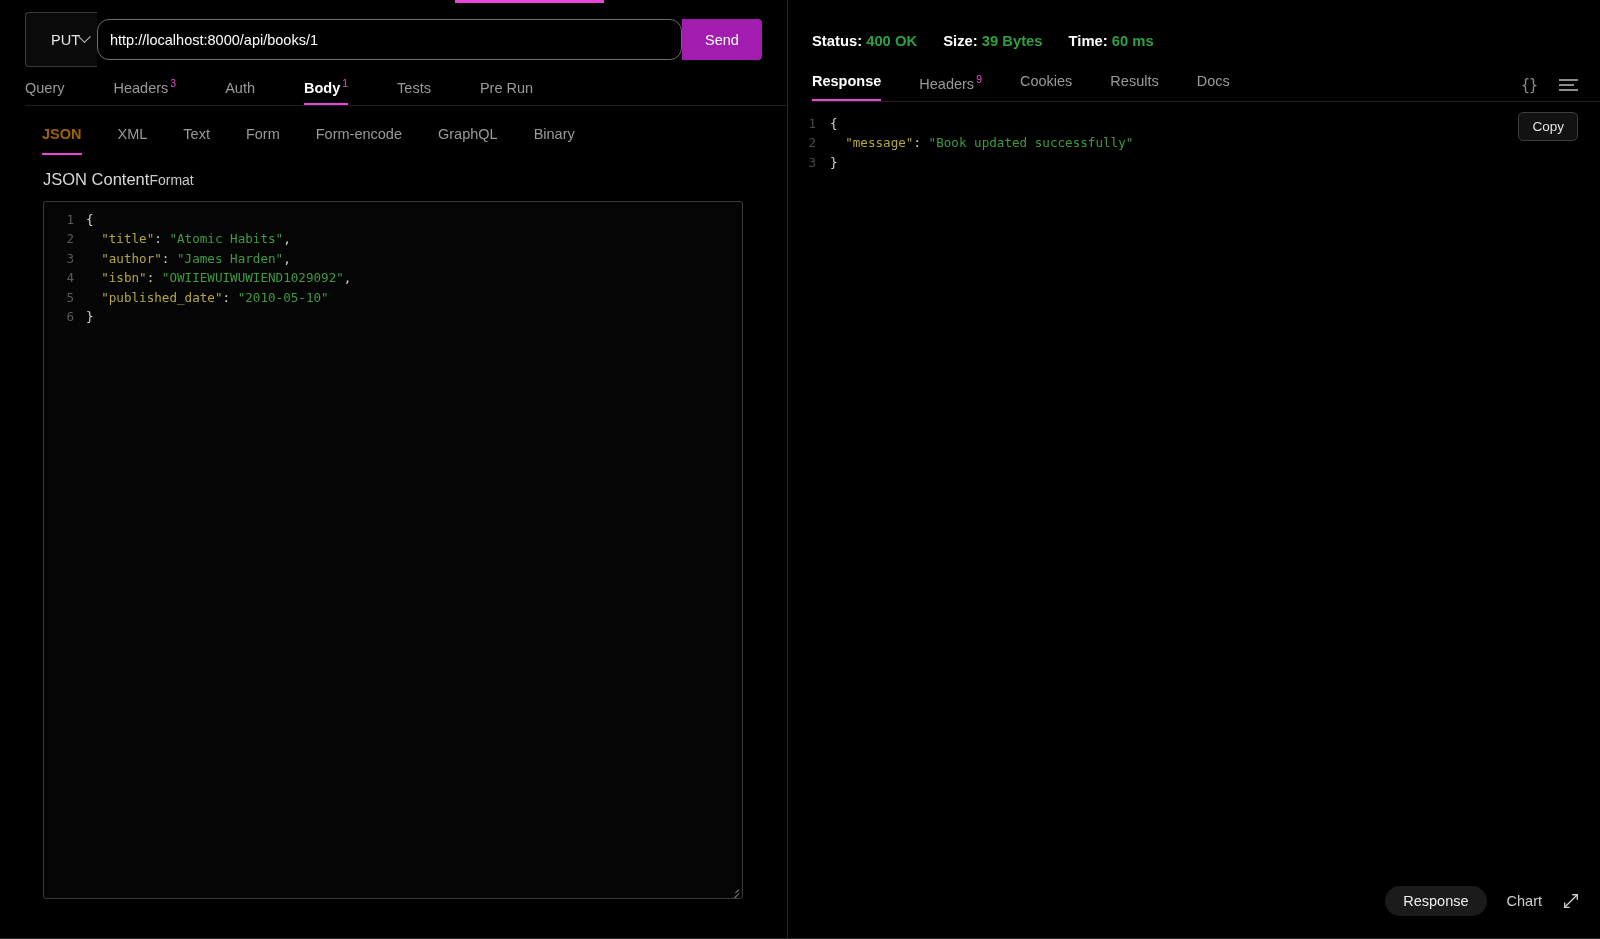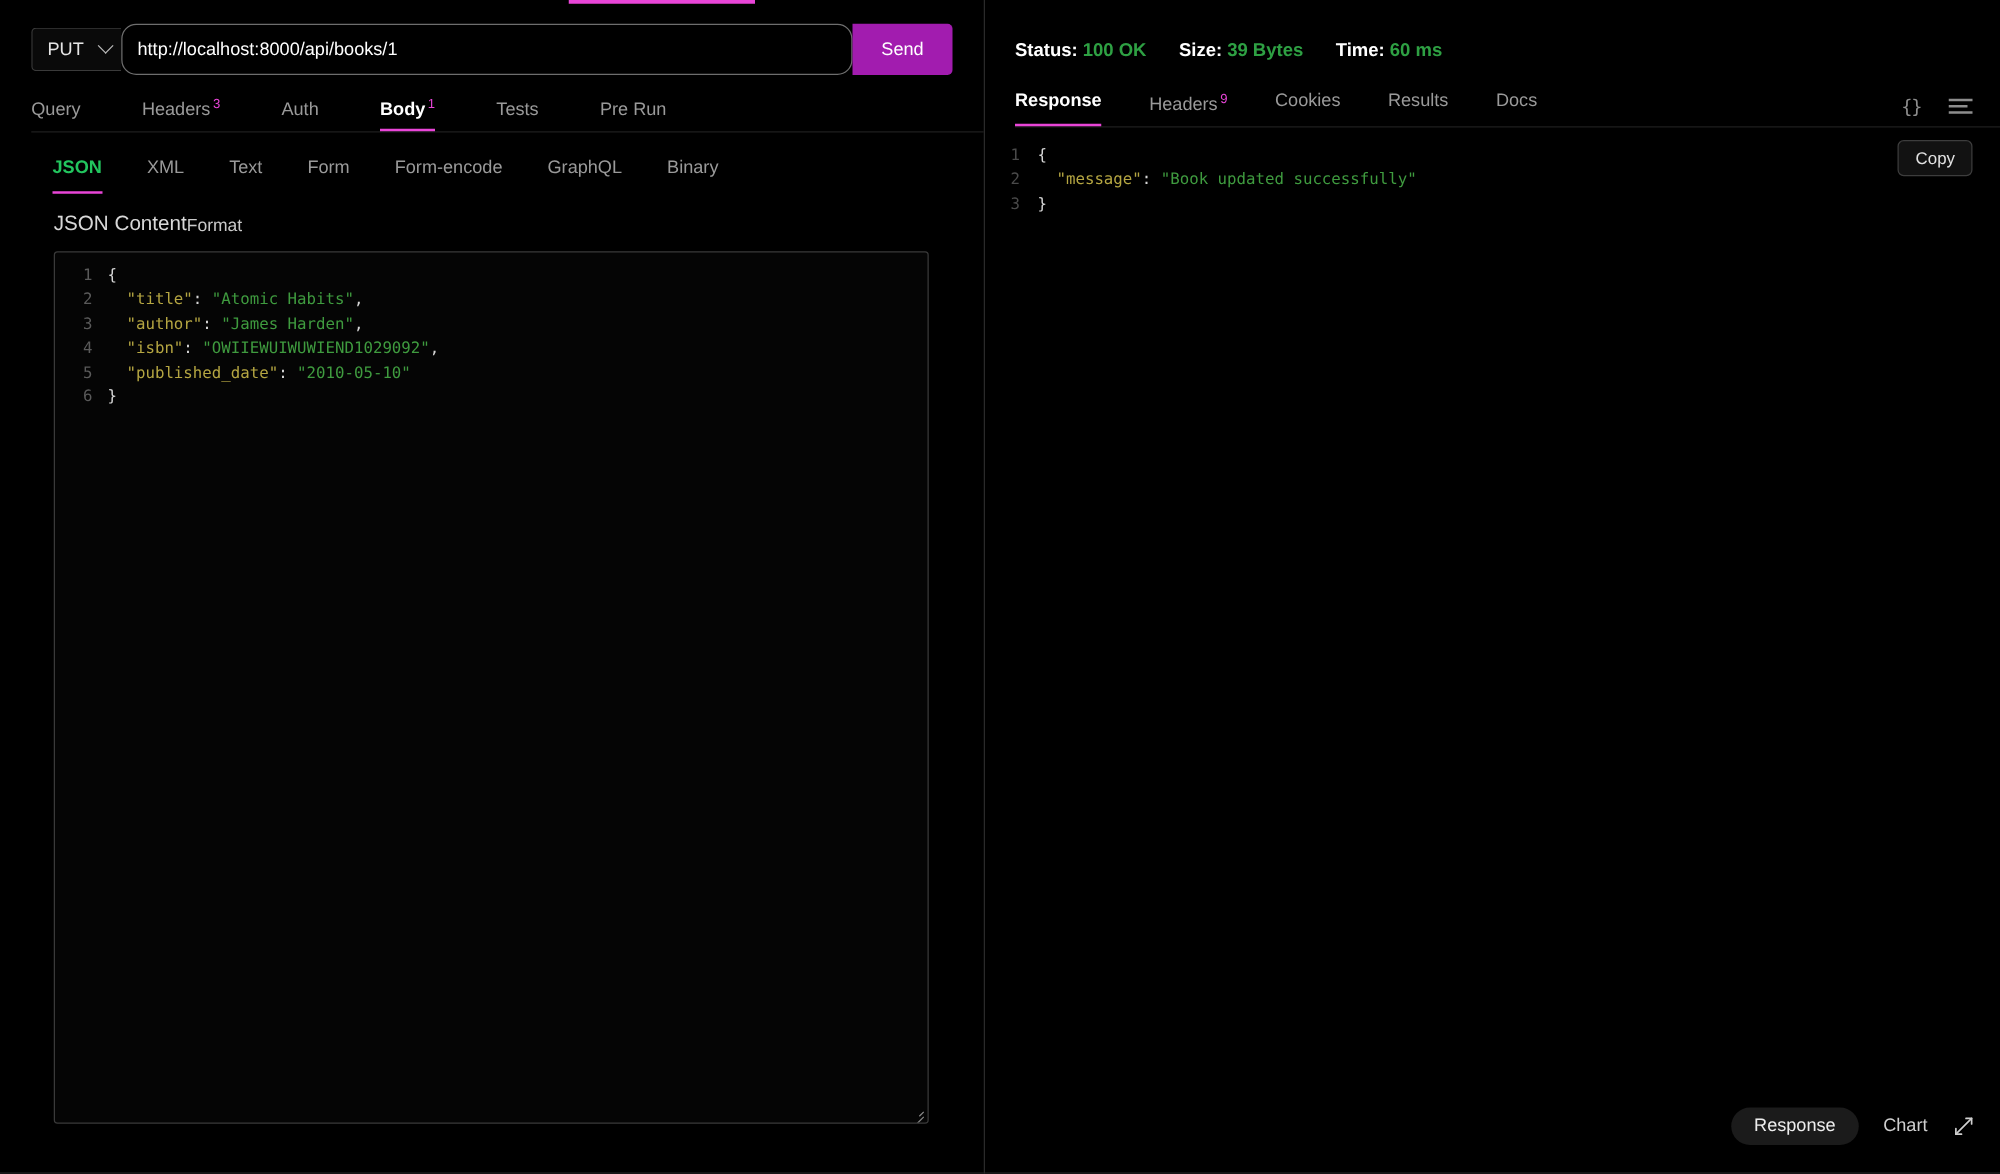--- a/index.html
+++ b/index.html
@@ -45,23 +45,23 @@
   .url-bar {
     display: flex;
     align-items: center;
     margin: 19px 25px 0 25px;
     height: 41px;
   }
 
   .method-select {
     display: flex;
     align-items: center;
-    justify-content: space-between;
+    justify-content: flex-end;
     width: 72px;
-    height: 35px;
+    height: 55px;
     background: #0a0a0a;
     border: 1px solid #3a3a3a;
     border-right: none;
     border-radius: 4px 0 0 4px;
     padding: 0 8px 0 12px;
     color: #e6e6e6;
     font-size: 14.5px;
     cursor: pointer;
   }
   .method-select .chev {
@@ -141,21 +141,21 @@
   }
   .body-tab {
     position: relative;
     margin-right: 36px;
     font-size: 14.5px;
     color: #9a9a9a;
     cursor: pointer;
     padding-bottom: 8px;
     white-space: nowrap;
   }
-  .body-tab.active { color: #22c55e; font-weight: bold; }
+  .body-tab.active { color: #a16207; font-weight: bold; }
   .body-tab.active::after {
     content: "";
     position: absolute;
     left: 0; right: 0; bottom: -1px;
     height: 2.5px;
     background: #e945d8;
   }
 
   .content-head {
     display: flex;
@@ -415,21 +415,21 @@
           <i></i>
       </div>
     </div>
 
   </div>
 
   <div class="response-panel">
 
     <div class="status-bar">
       <div class="stat">
-        <span>Status:</span><span class="val">100 OK</span>
+        <span>Status:</span><span class="val">400 OK</span>
       </div>
       <div class="stat">
         <span>Size:</span><span class="val">39 Bytes</span>
       </div>
       <div class="stat">
         <span>Time:</span><span class="val">60 ms</span>
       </div>
     </div>
 
     <div class="resp-tabs">

